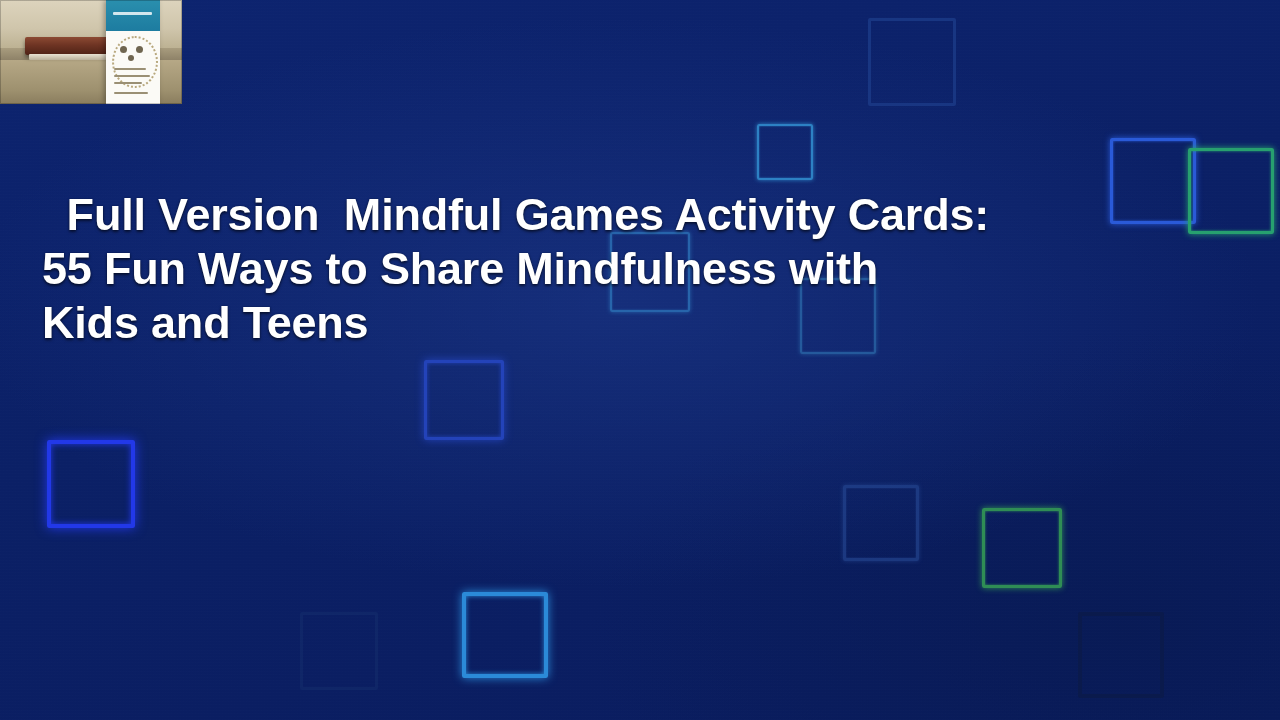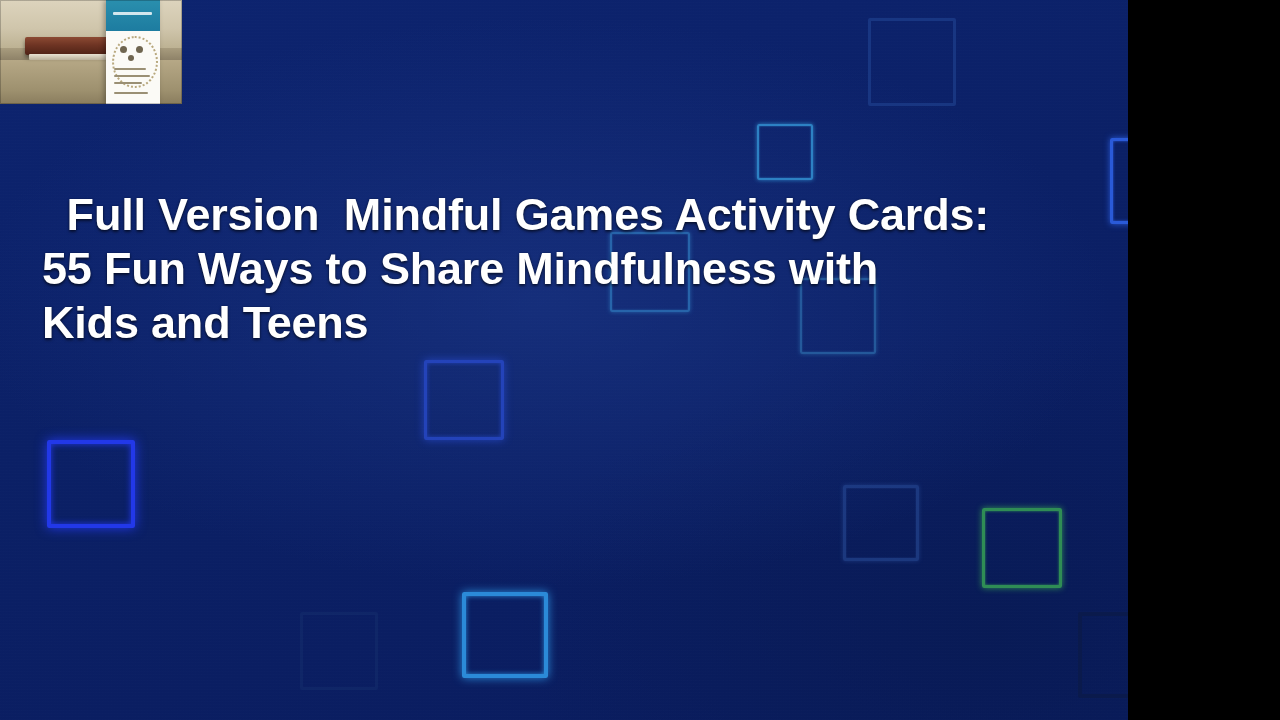--- a/index.html
+++ b/index.html
@@ -145,21 +145,21 @@
     letter-spacing: -0.2px;
     text-shadow:
        0 2px 3px rgba(0,0,0,.55),
        0 0 2px rgba(0,0,0,.35);
     white-space: pre-wrap;
   }
 </style>
 </head>
 <body>
 
-<div id="stage" style="width: 1128px; height: 720px; background-color: rgb(12, 34, 104);">
+<div id="stage" style="width: 1280px; height: 720px; background-color: rgb(12, 34, 104);">
 
   <div class="bg-wash"></div>
   <div class="bg-noise"></div>
 
   <div id="decor-layer">
       <div class="sq" style="left: 868px; top: 18px; width: 88px; height: 88px; border-width: 3px; border-color: rgb(27, 58, 134); opacity: 0.85;"></div>
       <div class="sq" style="left: 757px; top: 124px; width: 56px; height: 56px; border-width: 2px; border-color: rgb(47, 134, 201); opacity: 0.95; box-shadow: rgb(47, 134, 201) 0px 0px 4px, rgb(47, 134, 201) 0px 0px 2px inset;"></div>
       <div class="sq" style="left: 610px; top: 232px; width: 80px; height: 80px; border-width: 2px; border-color: rgb(44, 115, 184); opacity: 0.8; box-shadow: rgb(44, 115, 184) 0px 0px 4px, rgb(44, 115, 184) 0px 0px 2px inset;"></div>
       <div class="sq" style="left: 1110px; top: 138px; width: 86px; height: 86px; border-width: 3px; border-color: rgb(42, 90, 216); opacity: 1; box-shadow: rgb(42, 90, 216) 0px 0px 6px, rgb(42, 90, 216) 0px 0px 3px inset;"></div>
       <div class="sq" style="left: 1188px; top: 148px; width: 86px; height: 86px; border-width: 3px; border-color: rgb(39, 160, 111); opacity: 1; box-shadow: rgb(39, 160, 111) 0px 0px 6px, rgb(39, 160, 111) 0px 0px 3px inset;"></div>

